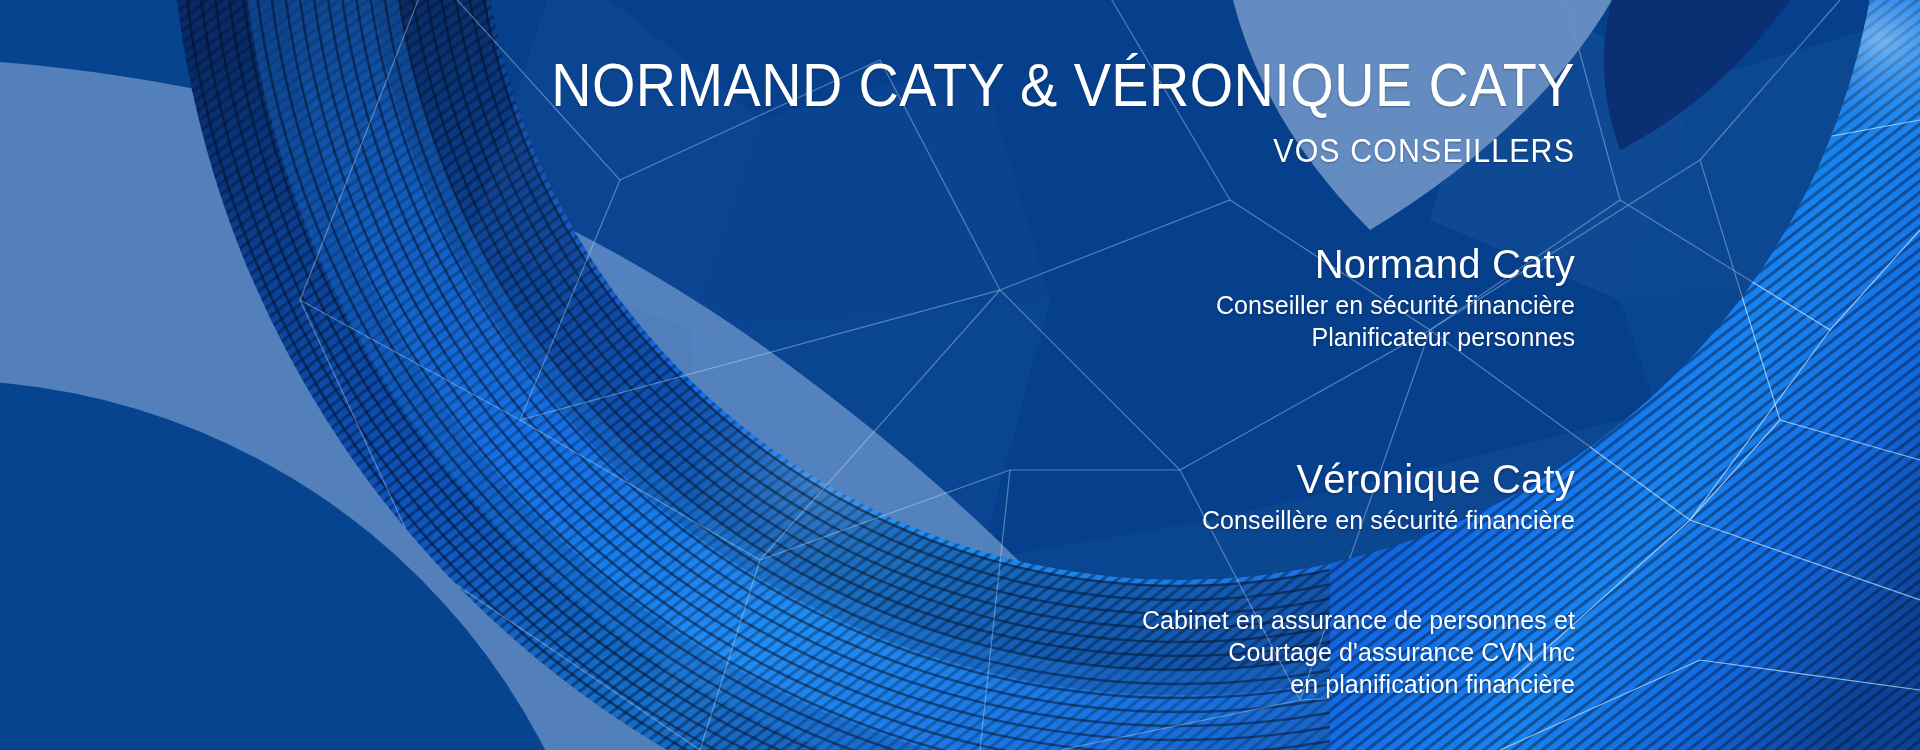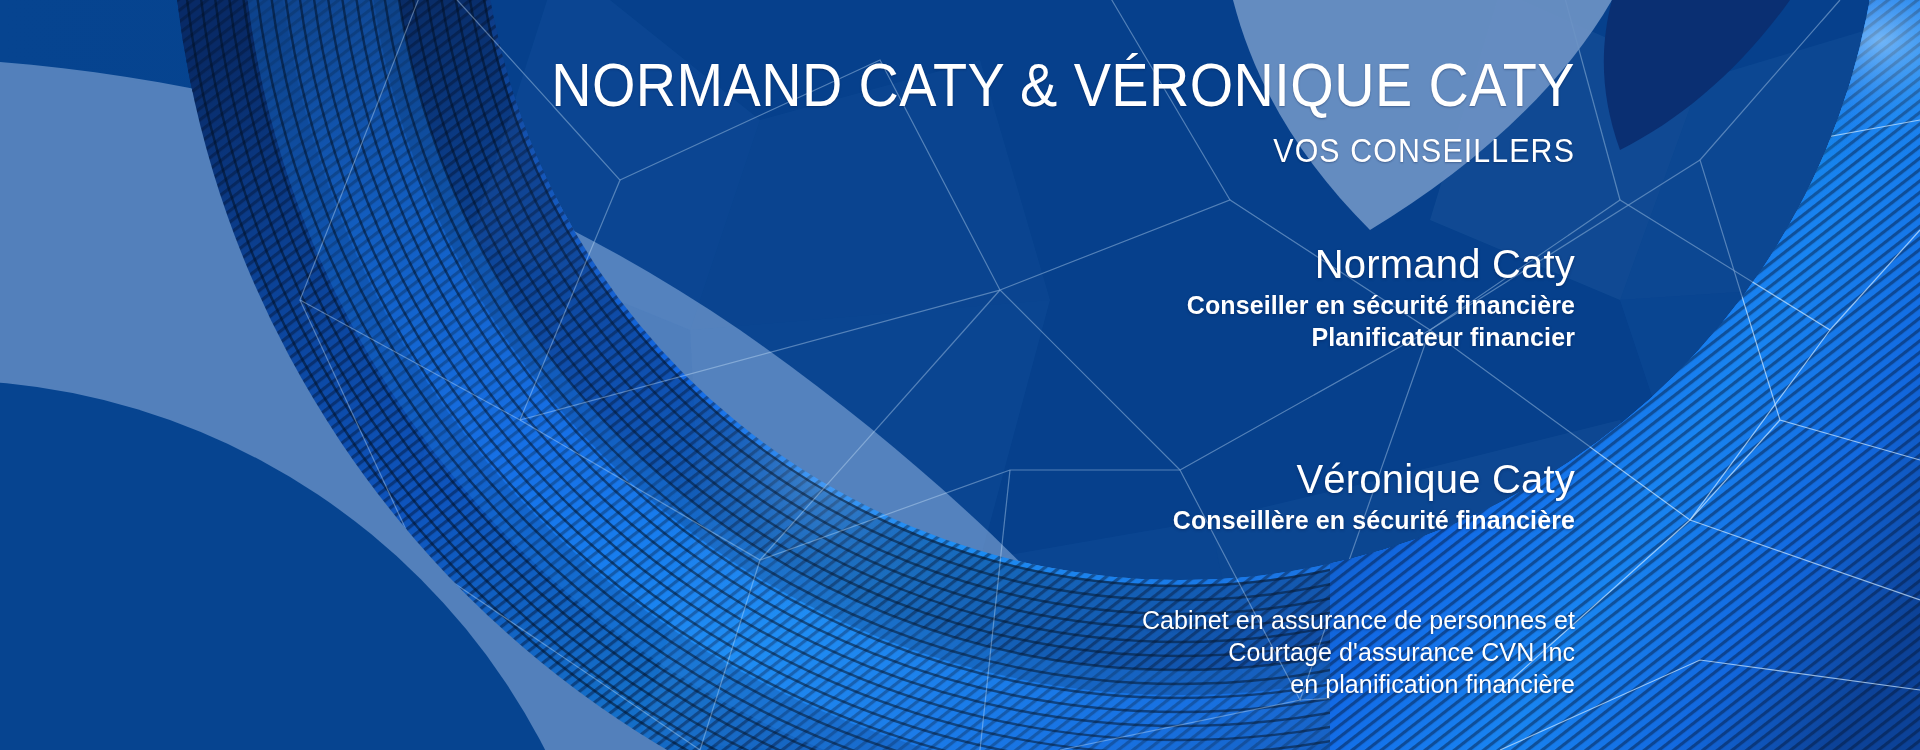--- a/index.html
+++ b/index.html
@@ -65,21 +65,21 @@
     font-size:40px;
     line-height:1.22;
     font-weight:400;
     letter-spacing:0.2px;
     text-shadow:0 1px 3px rgba(0,25,70,.45);
     padding-left:37px;
   }
   .person-role{
     font-size:25px;
     line-height:1.28;
-    font-weight:700;
+    font-weight:400;
     letter-spacing:0.1px;
     text-shadow:0 1px 3px rgba(0,25,70,.45);
   }
 
   #person-normand{ top:240px; }
   #person-veronique{ top:455px; }
 
   #firm-block{
     position:absolute;
     right:0;
@@ -441,21 +441,21 @@
 
   <div id="text-block">
 
     <div class="title">NORMAND CATY &amp; VÉRONIQUE CATY</div>
 
     <div class="subtitle">VOS CONSEILLERS</div>
 
     <div class="person" id="person-normand">
       <div class="person-name">Normand Caty</div>
       <div class="person-role">Conseiller en sécurité financière</div>
-      <div class="person-role">Planificateur financier</div>
+      <div class="person-role">Planificateur personnes</div>
     </div>
 
     <div class="person" id="person-veronique">
       <div class="person-name">Véronique Caty</div>
       <div class="person-role">Conseillère en sécurité financière</div>
     </div>
 
     <div id="firm-block">
       <div class="firm-line">Cabinet en assurance de personnes et</div>
       <div class="firm-line">Courtage d'assurance CVN Inc</div>

